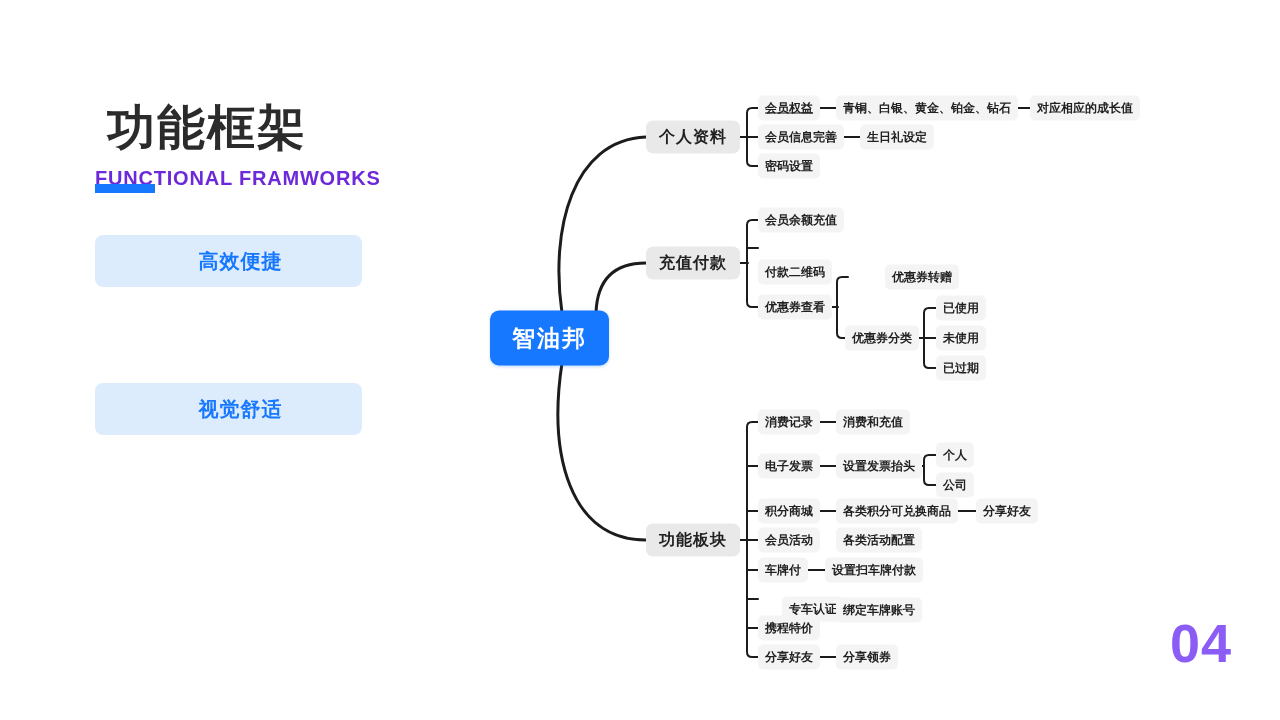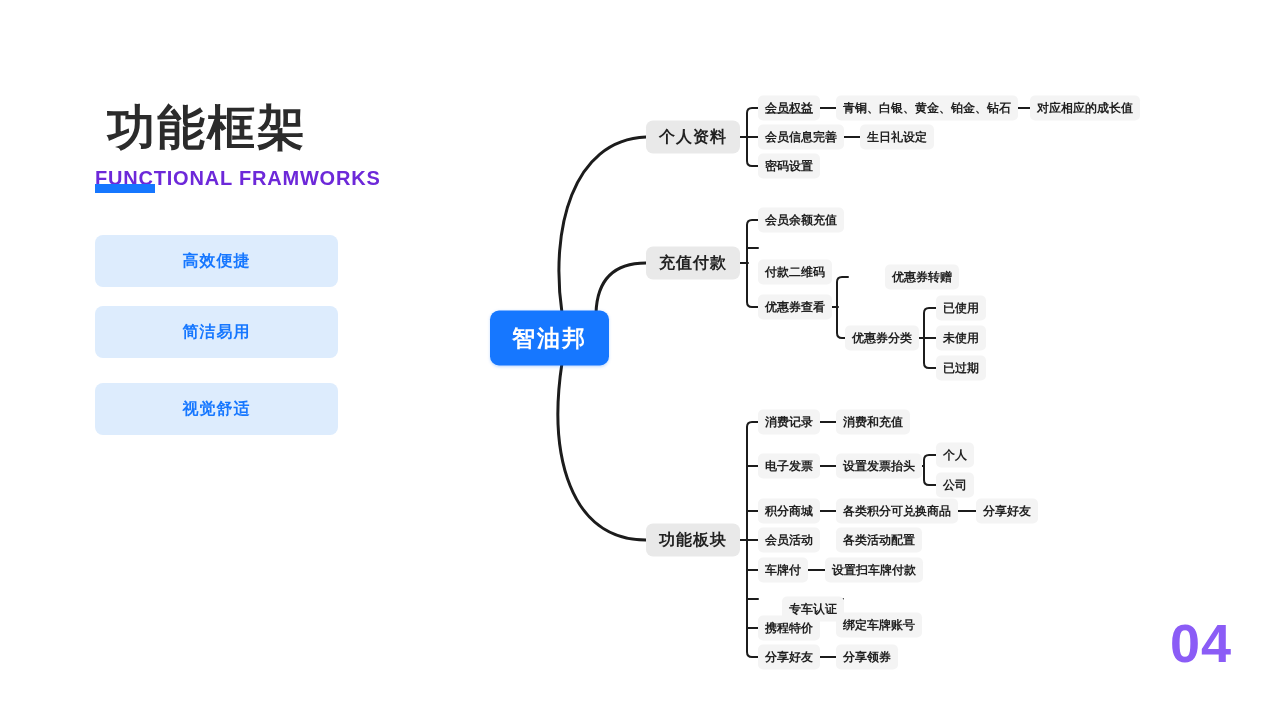--- a/index.html
+++ b/index.html
@@ -14,21 +14,21 @@
   .hdr{position:absolute;left:95px;top:88px;}
   .hdr h1{margin:12px;font-size:48px;line-height:1.15;font-weight:700;color:#2b2b2b;letter-spacing:2px;}
   .hdr .sub{margin-top:8px;font-size:20px;font-weight:600;color:#6d28d9;letter-spacing:0.8px;}
   .accent-bar{position:absolute;left:95px;top:184px;width:60px;height:9px;background:#1677ff;}
 
   
   .chip{
     position:absolute;left:95px;width:243px;height:52px;
     background:#ddecfd;border-radius:8px;
     display:flex;align-items:center;justify-content:center;
-    color:#1677ff;font-size:16px;font-weight:600;letter-spacing:1px;
+    color:#1677ff;font-size:20px;font-weight:600;letter-spacing:1px;padding-left:24px;
   }
 
   
   svg.connectors{position:absolute;left:0;top:0;z-index:1;}
   svg.connectors path{fill:none;stroke:#1c1c1c;stroke-linecap:round;}
   svg.connectors path.main{stroke-width:3;}
   svg.connectors path.sub{stroke-width:2;}
 
   
   .n{
@@ -58,21 +58,20 @@
 
 <div class="slide">
 
   <div class="hdr">
     <h1>功能框架</h1>
     <div class="sub">FUNCTIONAL FRAMWORKS</div>
   </div>
   <div class="accent-bar"></div>
 
   <div class="chip" style="top:235px;">高效便捷</div>
-  <div class="chip" style="top:306px;">简洁易用</div>
   <div class="chip" style="top:383px;">视觉舒适</div>
 
   <svg class="connectors" width="1280" height="720" viewBox="0 0 1280 720">
 
     <path class="main" d="M 562,313 C 550,230 572,140 646,137"></path>
     <path class="main" d="M 596,313 C 597,284 610,263 646,263"></path>
     <path class="main" d="M 562,363 C 548,455 570,540 646,540"></path>
 
     <path class="sub" d="M 726,137 H 758"></path>
     <path class="sub" d="M 758,108 H 752 Q 747,108 747,113 V 161 Q 747,166 752,166 H 758"></path>
@@ -139,20 +138,20 @@
   <div class="n l2" style="left:936px;top:455px;">个人</div>
   <div class="n l2" style="left:936px;top:485px;">公司</div>
   <div class="n l2" style="left:758px;top:511px;">积分商城</div>
   <div class="n l2" style="left:836px;top:511px;">各类积分可兑换商品</div>
   <div class="n l2" style="left:976px;top:511px;">分享好友</div>
   <div class="n l2" style="left:758px;top:540px;">会员活动</div>
   <div class="n l2" style="left:836px;top:540px;">各类活动配置</div>
   <div class="n l2" style="left:758px;top:570px;">车牌付</div>
   <div class="n l2" style="left:825px;top:570px;">设置扫车牌付款</div>
   <div class="n l2" style="left:758px;top:609px;margin-left:24px;">专车认证</div>
-  <div class="n l2" style="left:836px;top:625px;">绑定车牌账号</div>
+  <div class="n l2" style="left:836px;top:610px;">绑定车牌账号</div>
   <div class="n l2" style="left:758px;top:628px;">携程特价</div>
   <div class="n l2" style="left:758px;top:657px;">分享好友</div>
   <div class="n l2" style="left:836px;top:657px;">分享领券</div>
 
   <div class="page-num">04</div>
 
 </div>
 
 </body></html>

